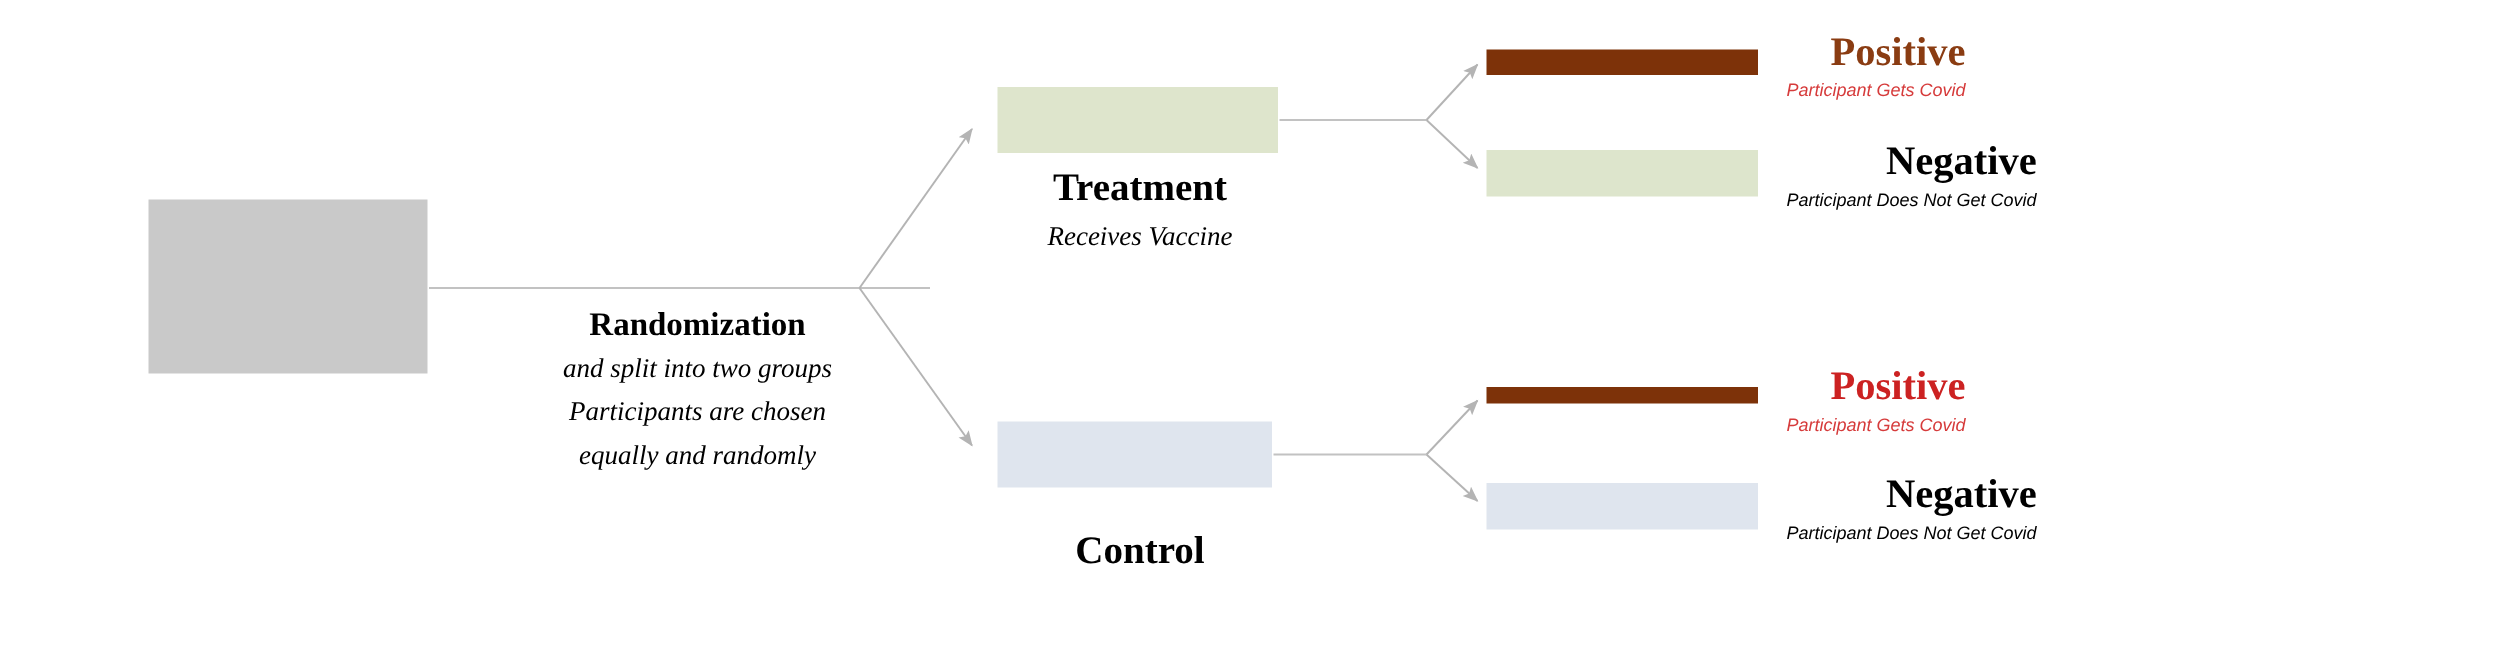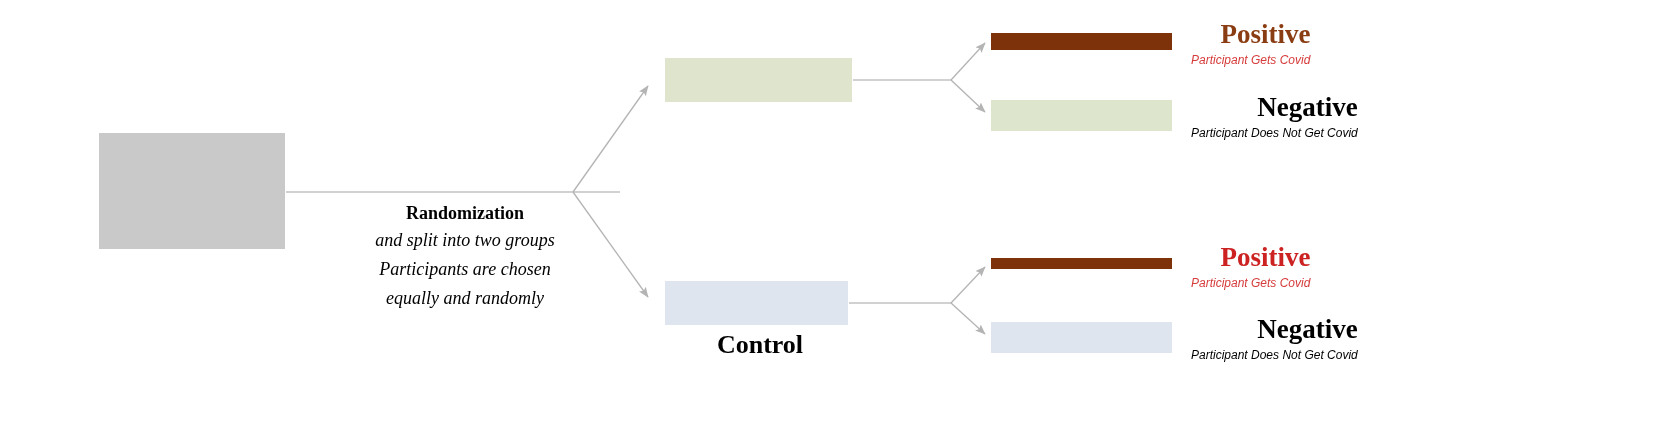--- a/index.html
+++ b/index.html
@@ -67,21 +67,21 @@
     white-space: normal;
   }
 
   
   #randomization-caption {
     left: 320px;
     top: 203px;
     width: 290px;
   }
   #randomization-caption .caption-title {
-    font-size: 18px;
+    font-size: 22px;
   }
   #randomization-caption .caption-sub {
     font-size: 18px;
     display: block;
     line-height: 1.33;
     margin-top: 5px;
   }
 
   
   #treatment-box {
@@ -106,21 +106,21 @@
   
   #control-box {
     left: 665px;
     top: 281px;
     width: 183px;
     height: 44px;
     background: #dfe5ee;
   }
   #control-caption {
     left: 650px;
-    top: 330px;
+    top: 352px;
     width: 220px;
   }
   #control-caption .caption-title { font-size: 26px; }
   #control-caption .caption-sub {
     font-size: 18px;
     display: block;
     margin-top: 6px;
   }
 
   
@@ -218,20 +218,24 @@
   </div>
 
   <div class="node-caption" id="randomization-caption">
     <span class="caption-title">Randomization</span>
     <span class="caption-sub">and split into two groups</span>
     <span class="caption-sub">Participants are chosen</span>
     <span class="caption-sub">equally and randomly</span>
   </div>
 
   <div class="node-box" id="treatment-box"></div>
+  <div class="node-caption" id="treatment-caption">
+    <span class="caption-title">Treatment</span>
+    <span class="caption-sub">Receives Vaccine</span>
+  </div>
 
   <div class="node-box" id="control-box"></div>
   <div class="node-caption" id="control-caption">
     <span class="caption-title">Control</span>
   </div>
 
   <div class="outcome-bar" id="bar-treatment-positive"></div>
   <div class="outcome-label" id="label-treatment-positive">
     <span class="outcome-title" style="color:#8a3c12;">Positive</span>
     <span class="outcome-sub" style="color:#d63b3b;">Participant Gets Covid</span>

